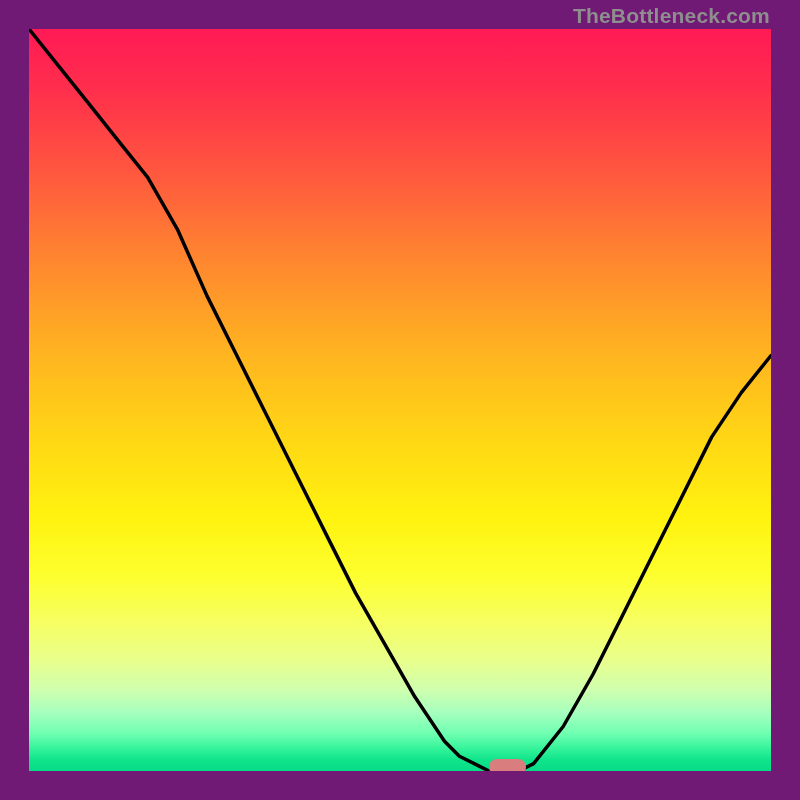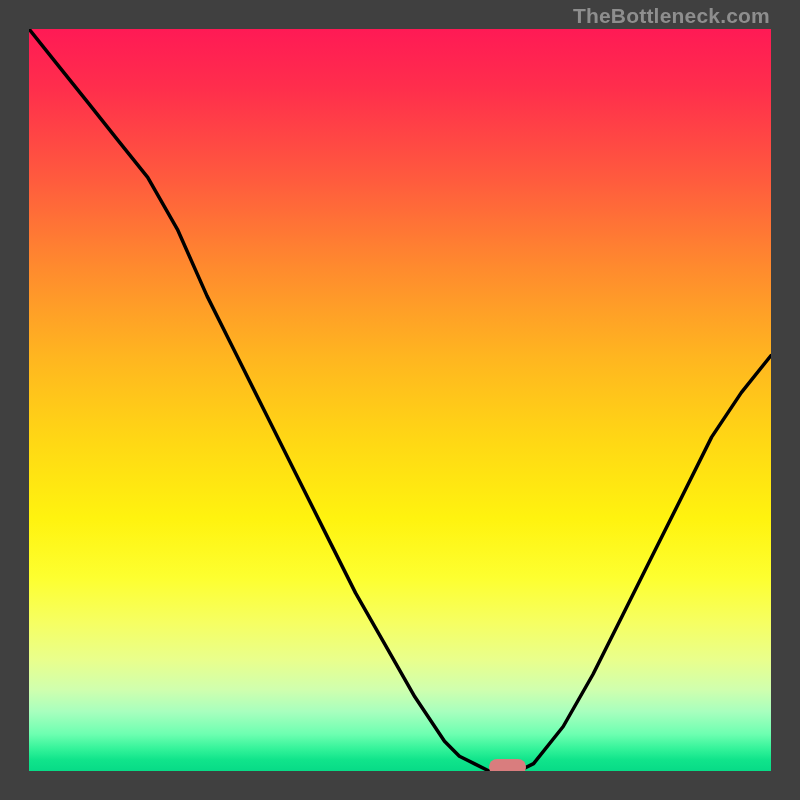--- a/index.html
+++ b/index.html
@@ -9,21 +9,21 @@
     height: 800px;
     background: #000;
     overflow: hidden;
   }
   .frame {
     position: absolute;
     left: 0;
     top: 0;
     width: 800px;
     height: 800px;
-    background: #404040;
+    background: #701a75;
   }
   .plot-area {
     position: absolute;
     left: 29px;
     top: 29px;
     width: 742px;
     height: 742px;
     overflow: hidden;
   }
   .gradient {

